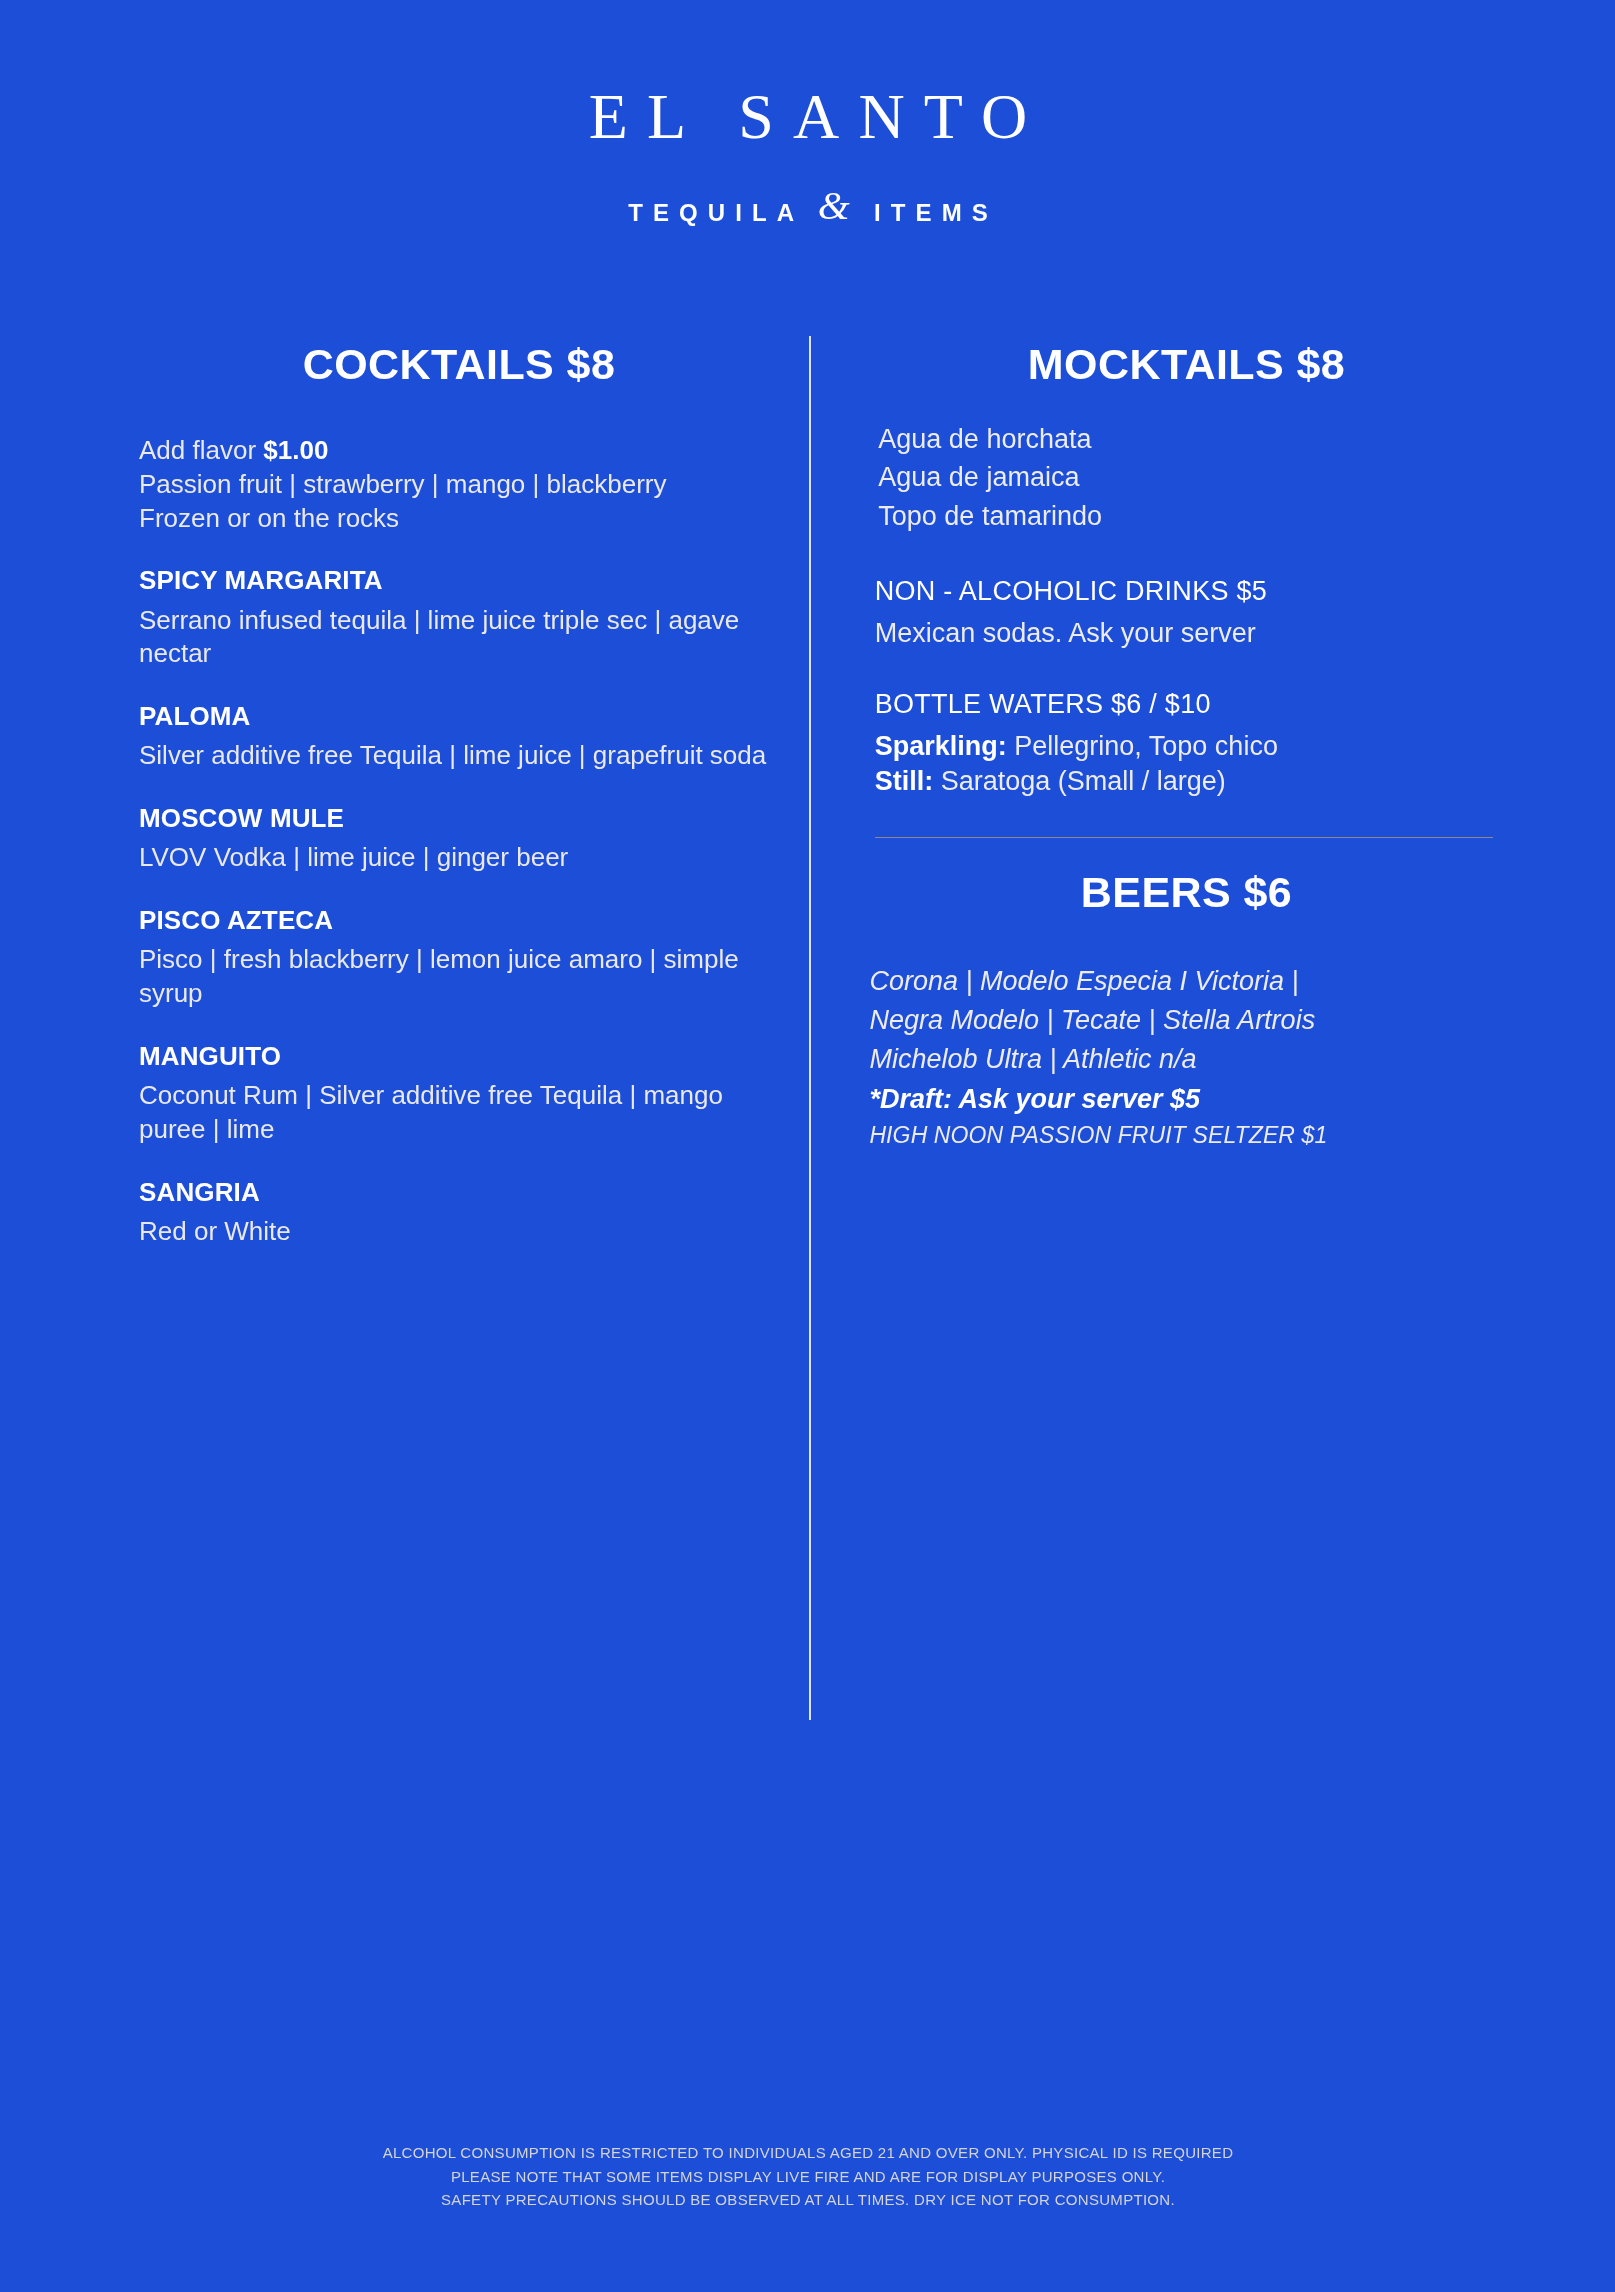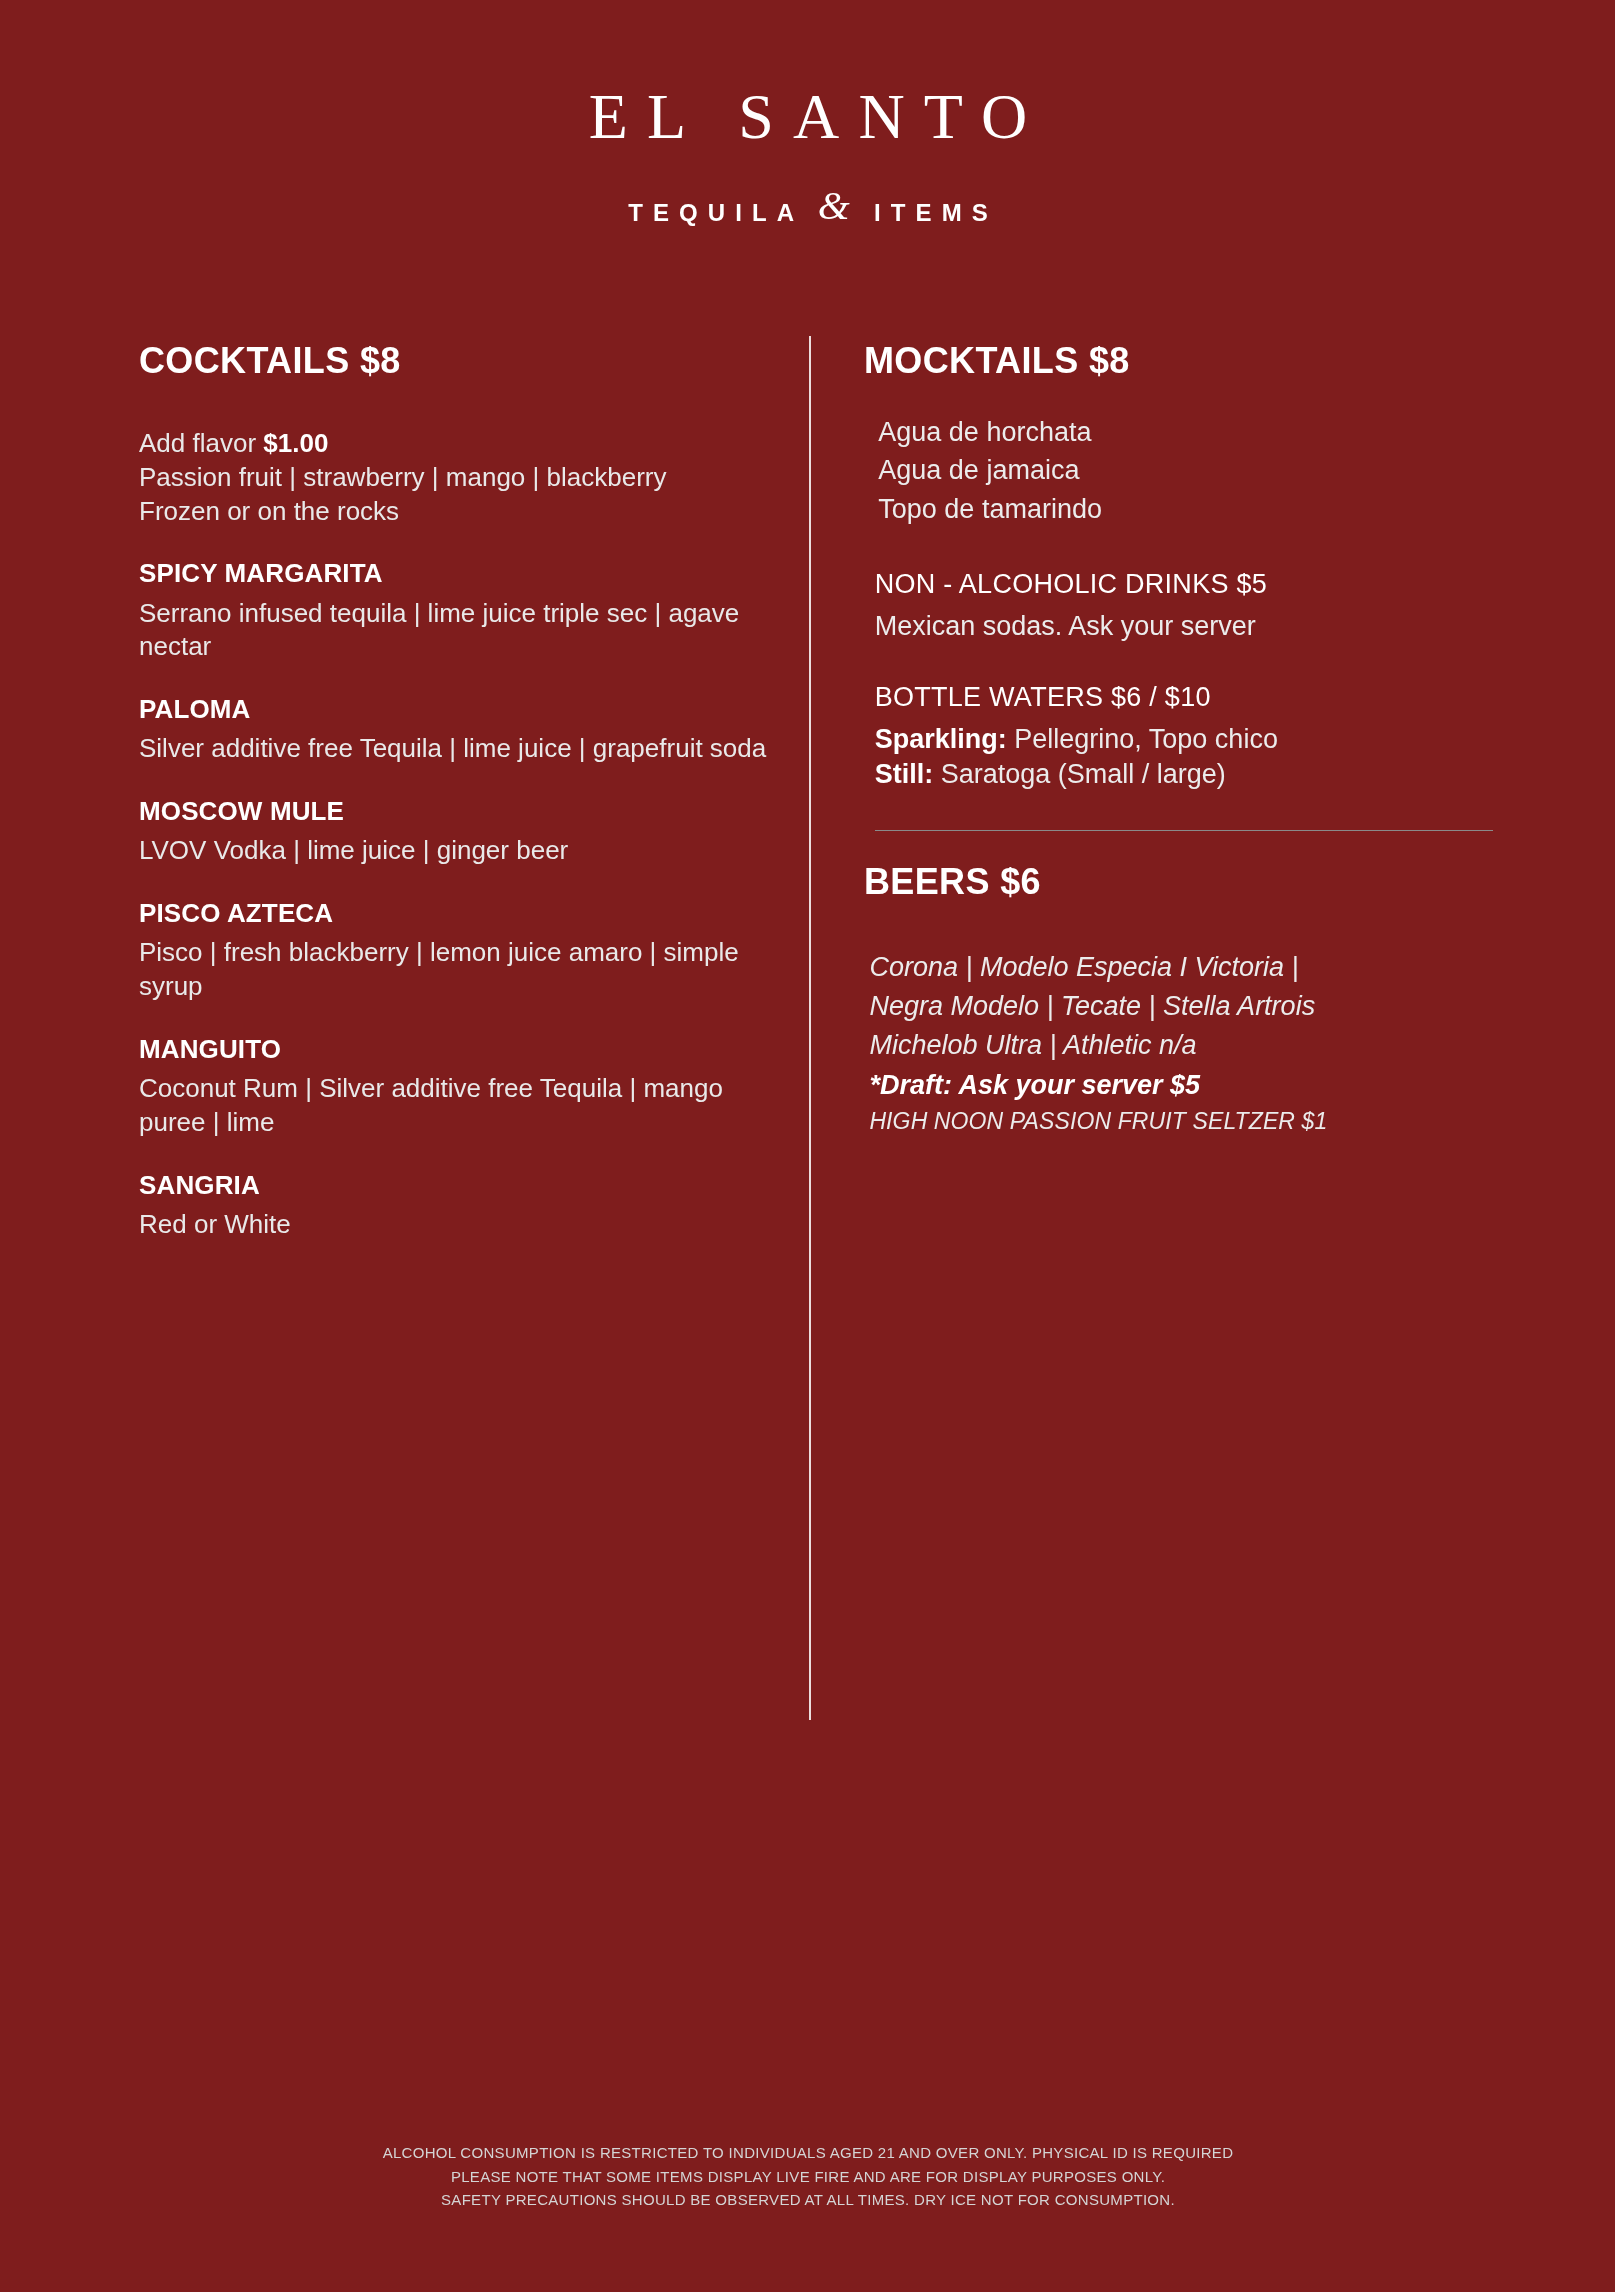--- a/index.html
+++ b/index.html
@@ -11,21 +11,21 @@
     width: 1616px;
     height: 2293px;
     position: relative;
     font-family: "Liberation Sans", sans-serif;
     color: #f2f2f2;
     overflow: hidden;
   }
   .page {
     position: absolute;
     inset: 0;
-    background: #7f1d1d;
+    background: #1d4ed8;
   }
 
   
   .logo-block {
     position: absolute;
     top: 85px;
     left: 0;
     width: 100%;
     text-align: center;
   }
@@ -80,22 +80,22 @@
     width: 640px;
   }
   .col-right {
     position: absolute;
     left: 864px;
     top: 340px;
     width: 645px;
   }
 
   .col-title {
-    text-align: left;
-    font-size: 36px;
+    text-align: center;
+    font-size: 43px;
     font-weight: 600;
     letter-spacing: 0.01em;
     color: #ffffff;
     margin-bottom: 45px;
   }
   .col-title.right {
     margin-bottom: 31px;
   }
 
   

